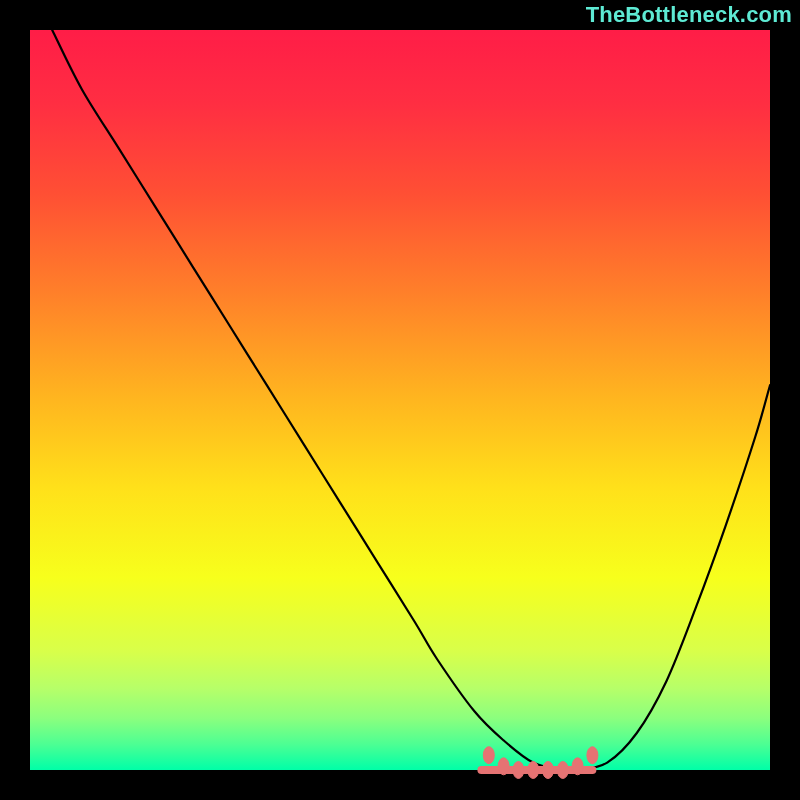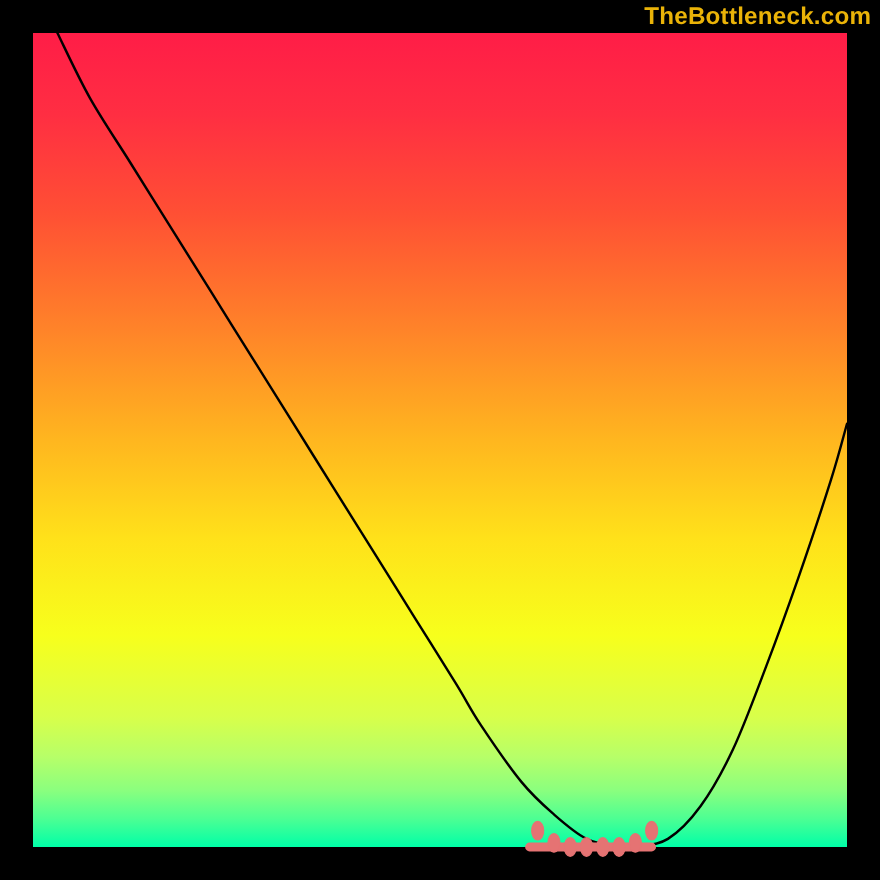--- a/index.html
+++ b/index.html
@@ -21,21 +21,21 @@
     top: 0;
     left: 0;
   }
   .watermark {
     position: absolute;
     top: 2px;
     right: 8px;
     font-family: Arial, Helvetica, sans-serif;
     font-size: 22px;
     font-weight: 600;
-    color: #eab308;
+    color: #5eead4;
     letter-spacing: 0.2px;
     user-select: none;
   }
 </style>
 </head>
 <body>
 
 <div class="stage">
   <svg id="chart-svg" width="800" height="800" viewBox="0 0 800 800">
     <defs>

